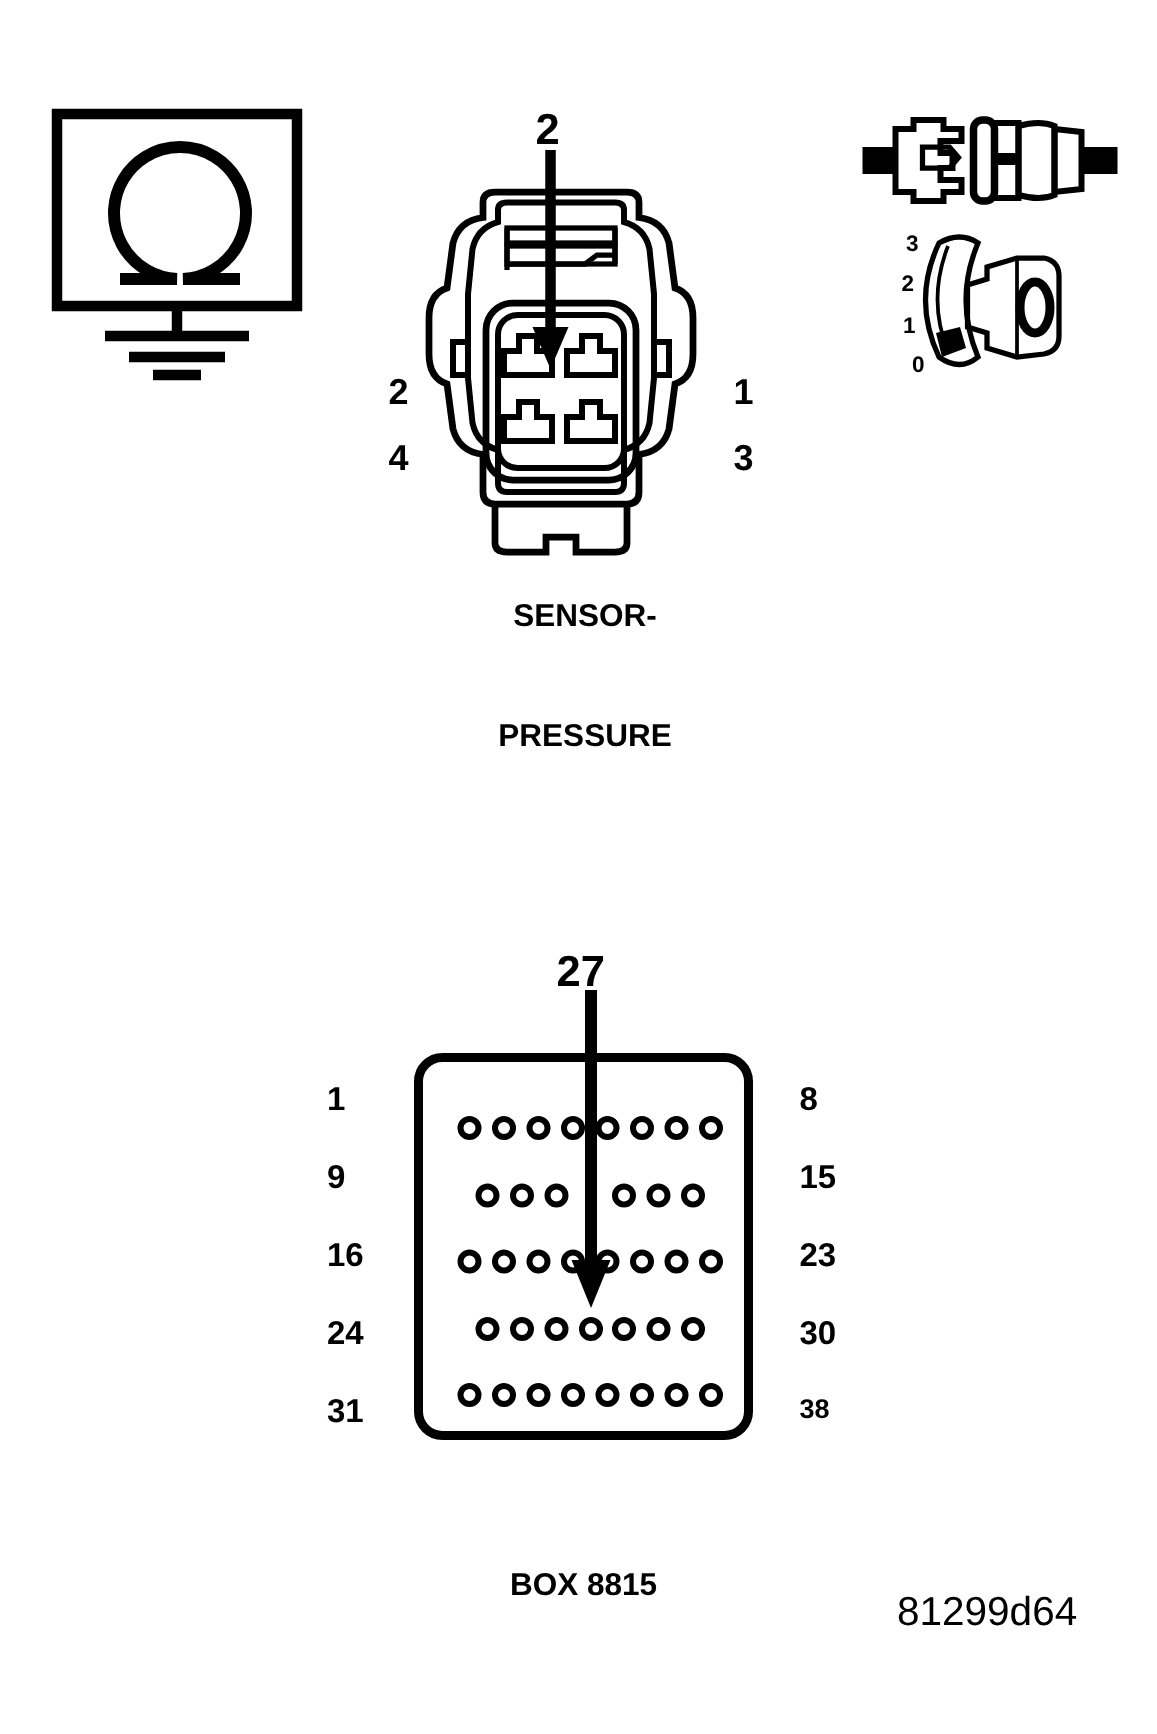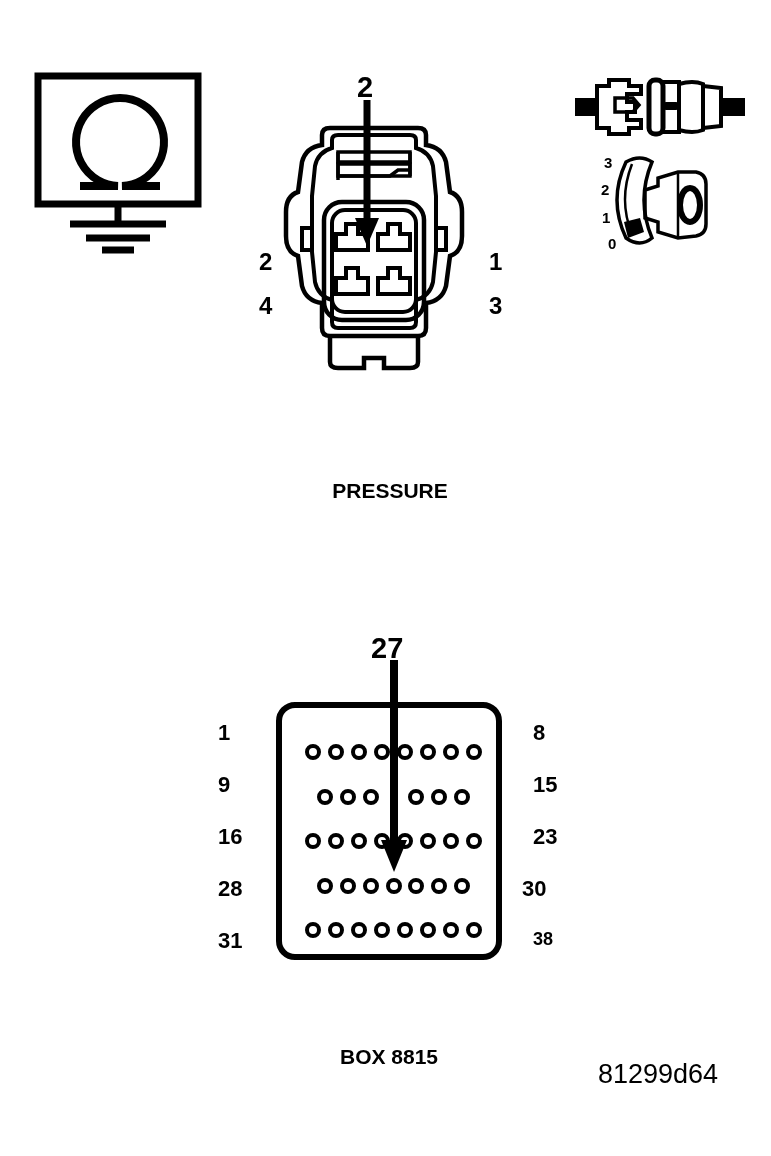--- a/index.html
+++ b/index.html
@@ -107,20 +107,21 @@
       <line x1="15" y1="0" x2="15" y2="124" stroke="#000" stroke-width="7"></line>
       <path d="M 15 146 L 3 118 L 27 118 Z" fill="#000"></path>
     </svg>
   </div>
 
   <div class="lbl" style="left:259px;top:250px;font-size:24px;">2</div>
   <div class="lbl" style="left:259px;top:294px;font-size:24px;">4</div>
   <div class="lbl" style="left:489px;top:250px;font-size:24px;">1</div>
   <div class="lbl" style="left:489px;top:294px;font-size:24px;">3</div>
 
+  <div class="caption" style="left:290px;top:400px;width:200px;font-size:21px;">SENSOR-</div>
   <div class="caption" style="left:290px;top:480px;width:200px;font-size:21px;">PRESSURE</div>
 
   <div class="abs" style="left:575px;top:72px;">
     <svg width="185" height="70" viewBox="0 0 185 70">
       <rect x="0" y="26" width="22" height="18" fill="#000"></rect>
       <path d="M 22 14 L 34 14 L 34 8 L 54 8 L 54 14 L 66 14 L 66 22
                L 52 22 L 52 30 L 60 30 L 60 40 L 52 40 L 52 48 L 66 48
                L 66 56 L 54 56 L 54 62 L 34 62 L 34 56 L 22 56 Z" fill="none" stroke="#000" stroke-width="4"></path>
       <path d="M 40 26 L 58 26 L 64 33 L 58 40 L 40 40 Z" fill="none" stroke="#000" stroke-width="3.5"></path>
       <rect x="74" y="8" width="14" height="54" rx="6" ry="6" fill="none" stroke="#000" stroke-width="5"></rect>
@@ -209,26 +210,26 @@
   <div class="abs" style="left:380px;top:660px;">
     <svg width="34" height="215" viewBox="0 0 34 215">
       <line x1="14" y1="0" x2="14" y2="188" stroke="#000" stroke-width="8"></line>
       <path d="M 14 212 L 1 180 L 27 180 Z" fill="#000"></path>
     </svg>
   </div>
 
   <div class="lbl" style="left:218px;top:722px;font-size:22px;">1</div>
   <div class="lbl" style="left:218px;top:774px;font-size:22px;">9</div>
   <div class="lbl" style="left:218px;top:826px;font-size:22px;">16</div>
-  <div class="lbl" style="left:218px;top:878px;font-size:22px;">28</div>
+  <div class="lbl" style="left:218px;top:878px;font-size:22px;">24</div>
   <div class="lbl" style="left:218px;top:930px;font-size:22px;">31</div>
 
   <div class="lbl" style="left:533px;top:722px;font-size:22px;">8</div>
   <div class="lbl" style="left:533px;top:774px;font-size:22px;">15</div>
   <div class="lbl" style="left:533px;top:826px;font-size:22px;">23</div>
-  <div class="lbl" style="left:522px;top:878px;font-size:22px;">30</div>
+  <div class="lbl" style="left:533px;top:878px;font-size:22px;">30</div>
   <div class="lbl" style="left:533px;top:930px;font-size:18px;">38</div>
 
   <div class="caption" style="left:289px;top:1046px;width:200px;font-size:21px;">BOX 8815</div>
 
   <div class="refid" style="left:598px;top:1061px;font-size:27px;">81299d64</div>
 
 </div>
 
 </body></html>

